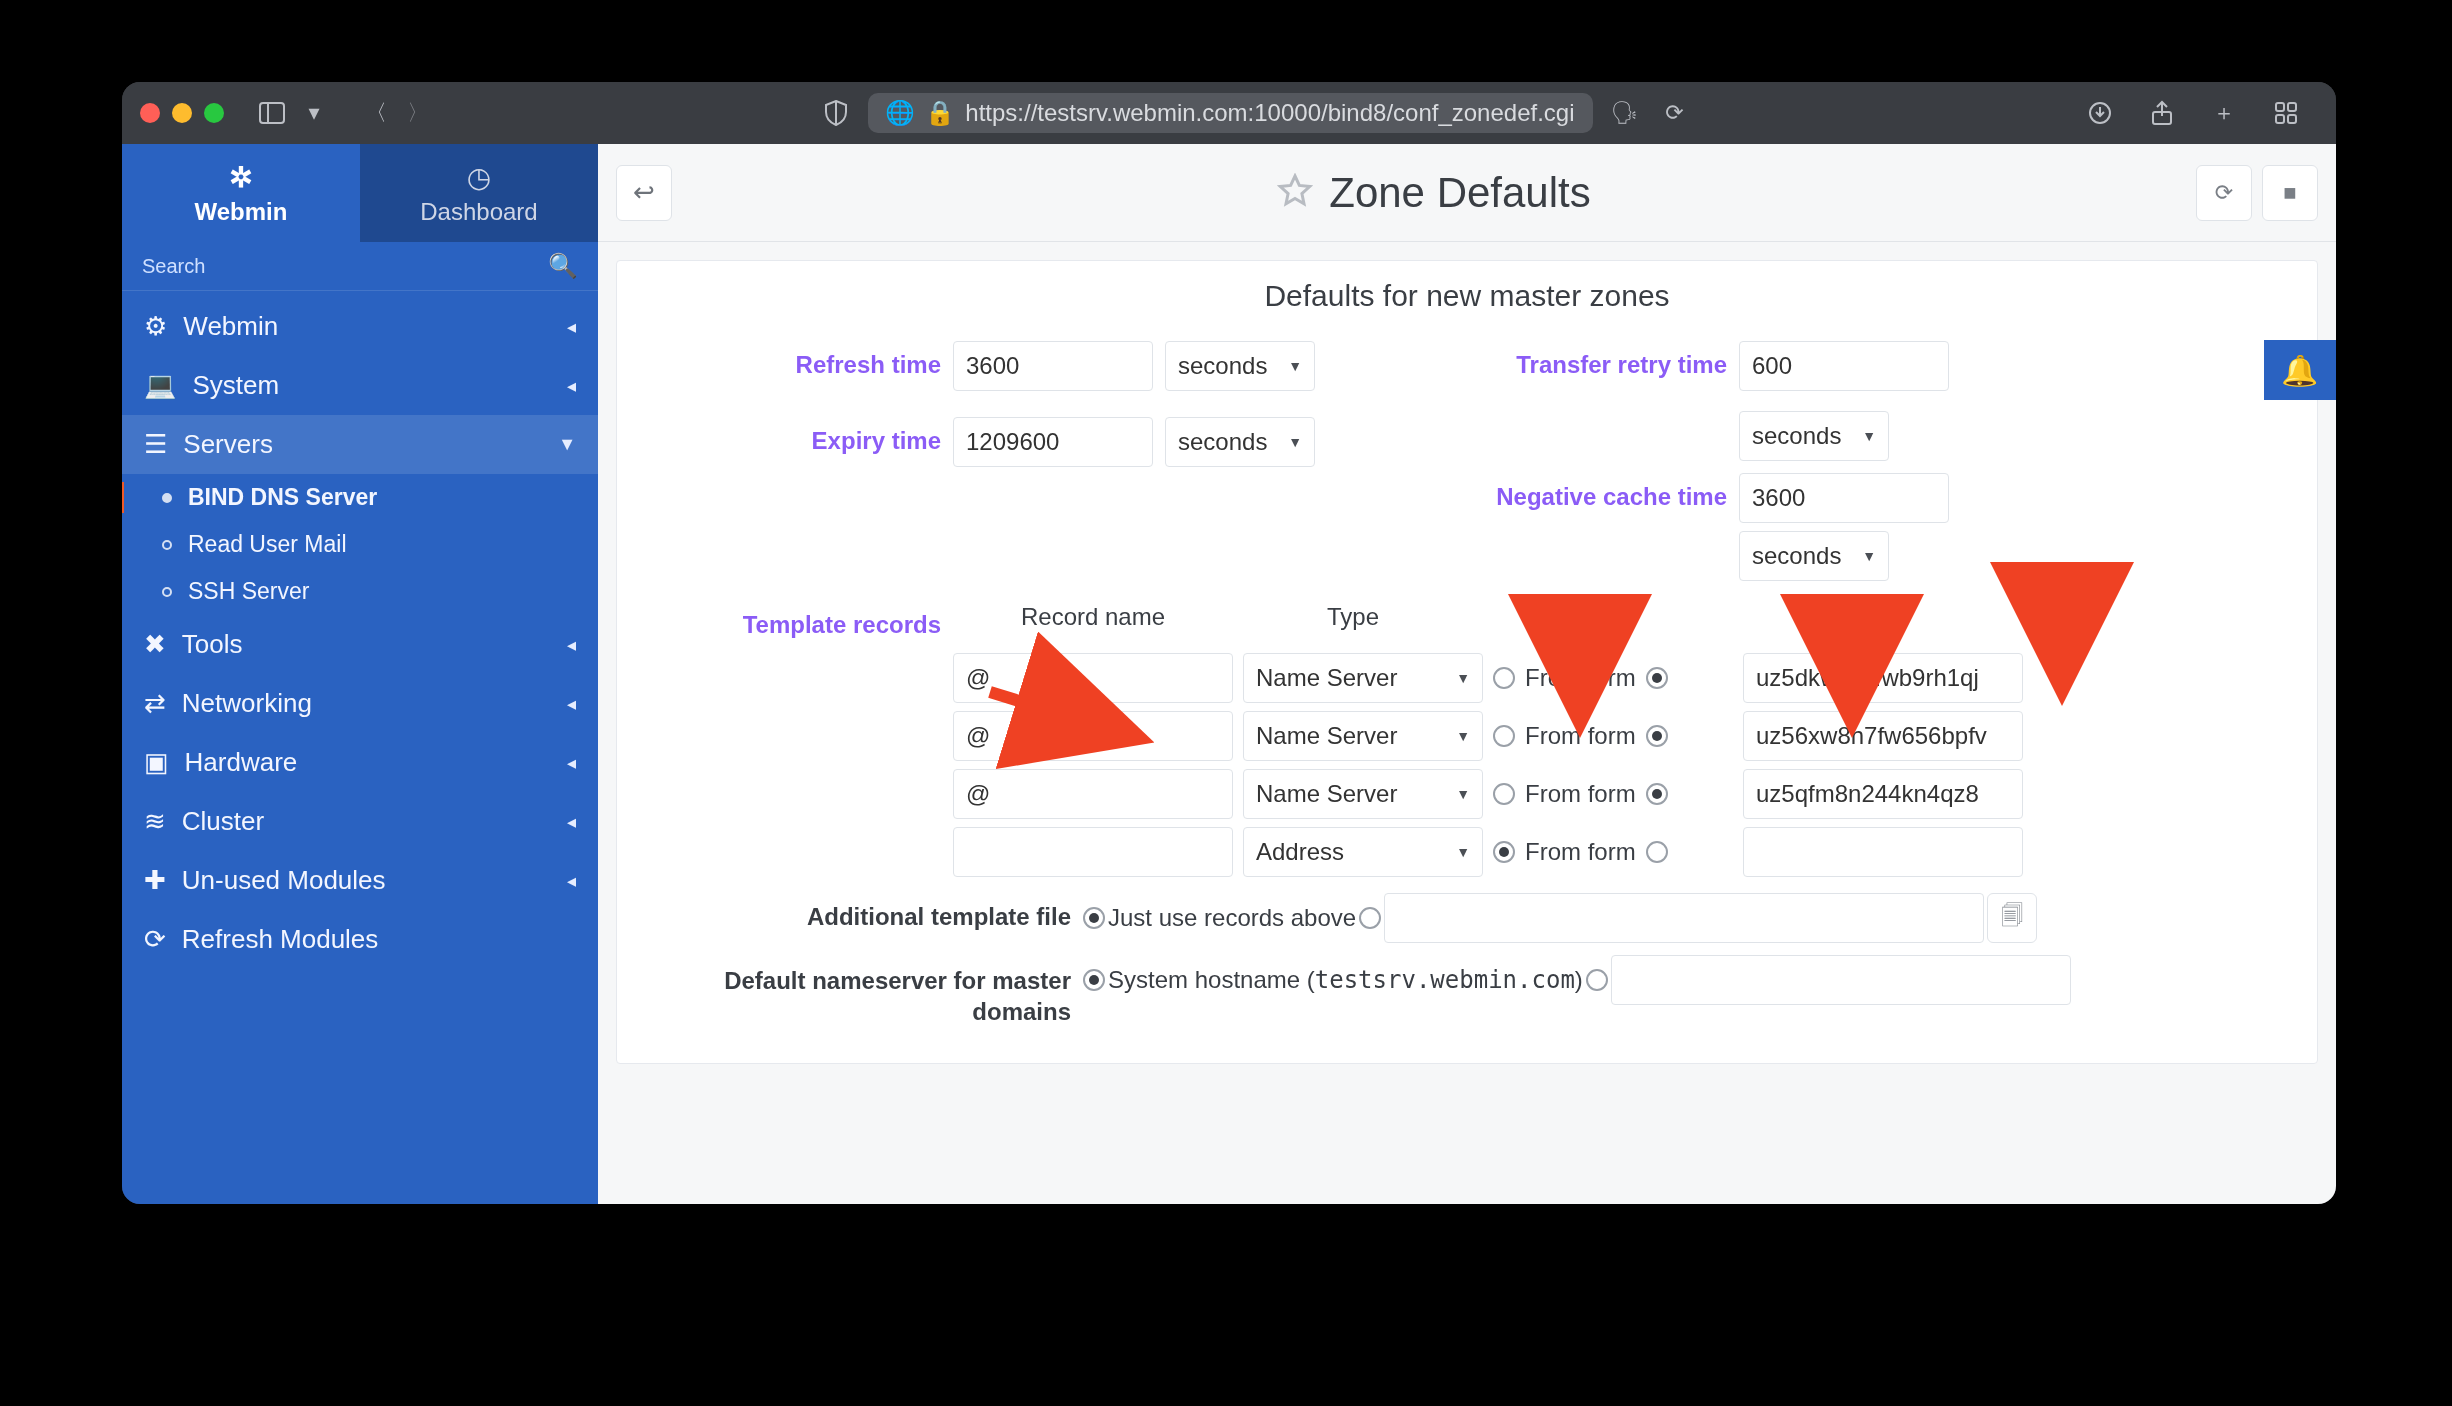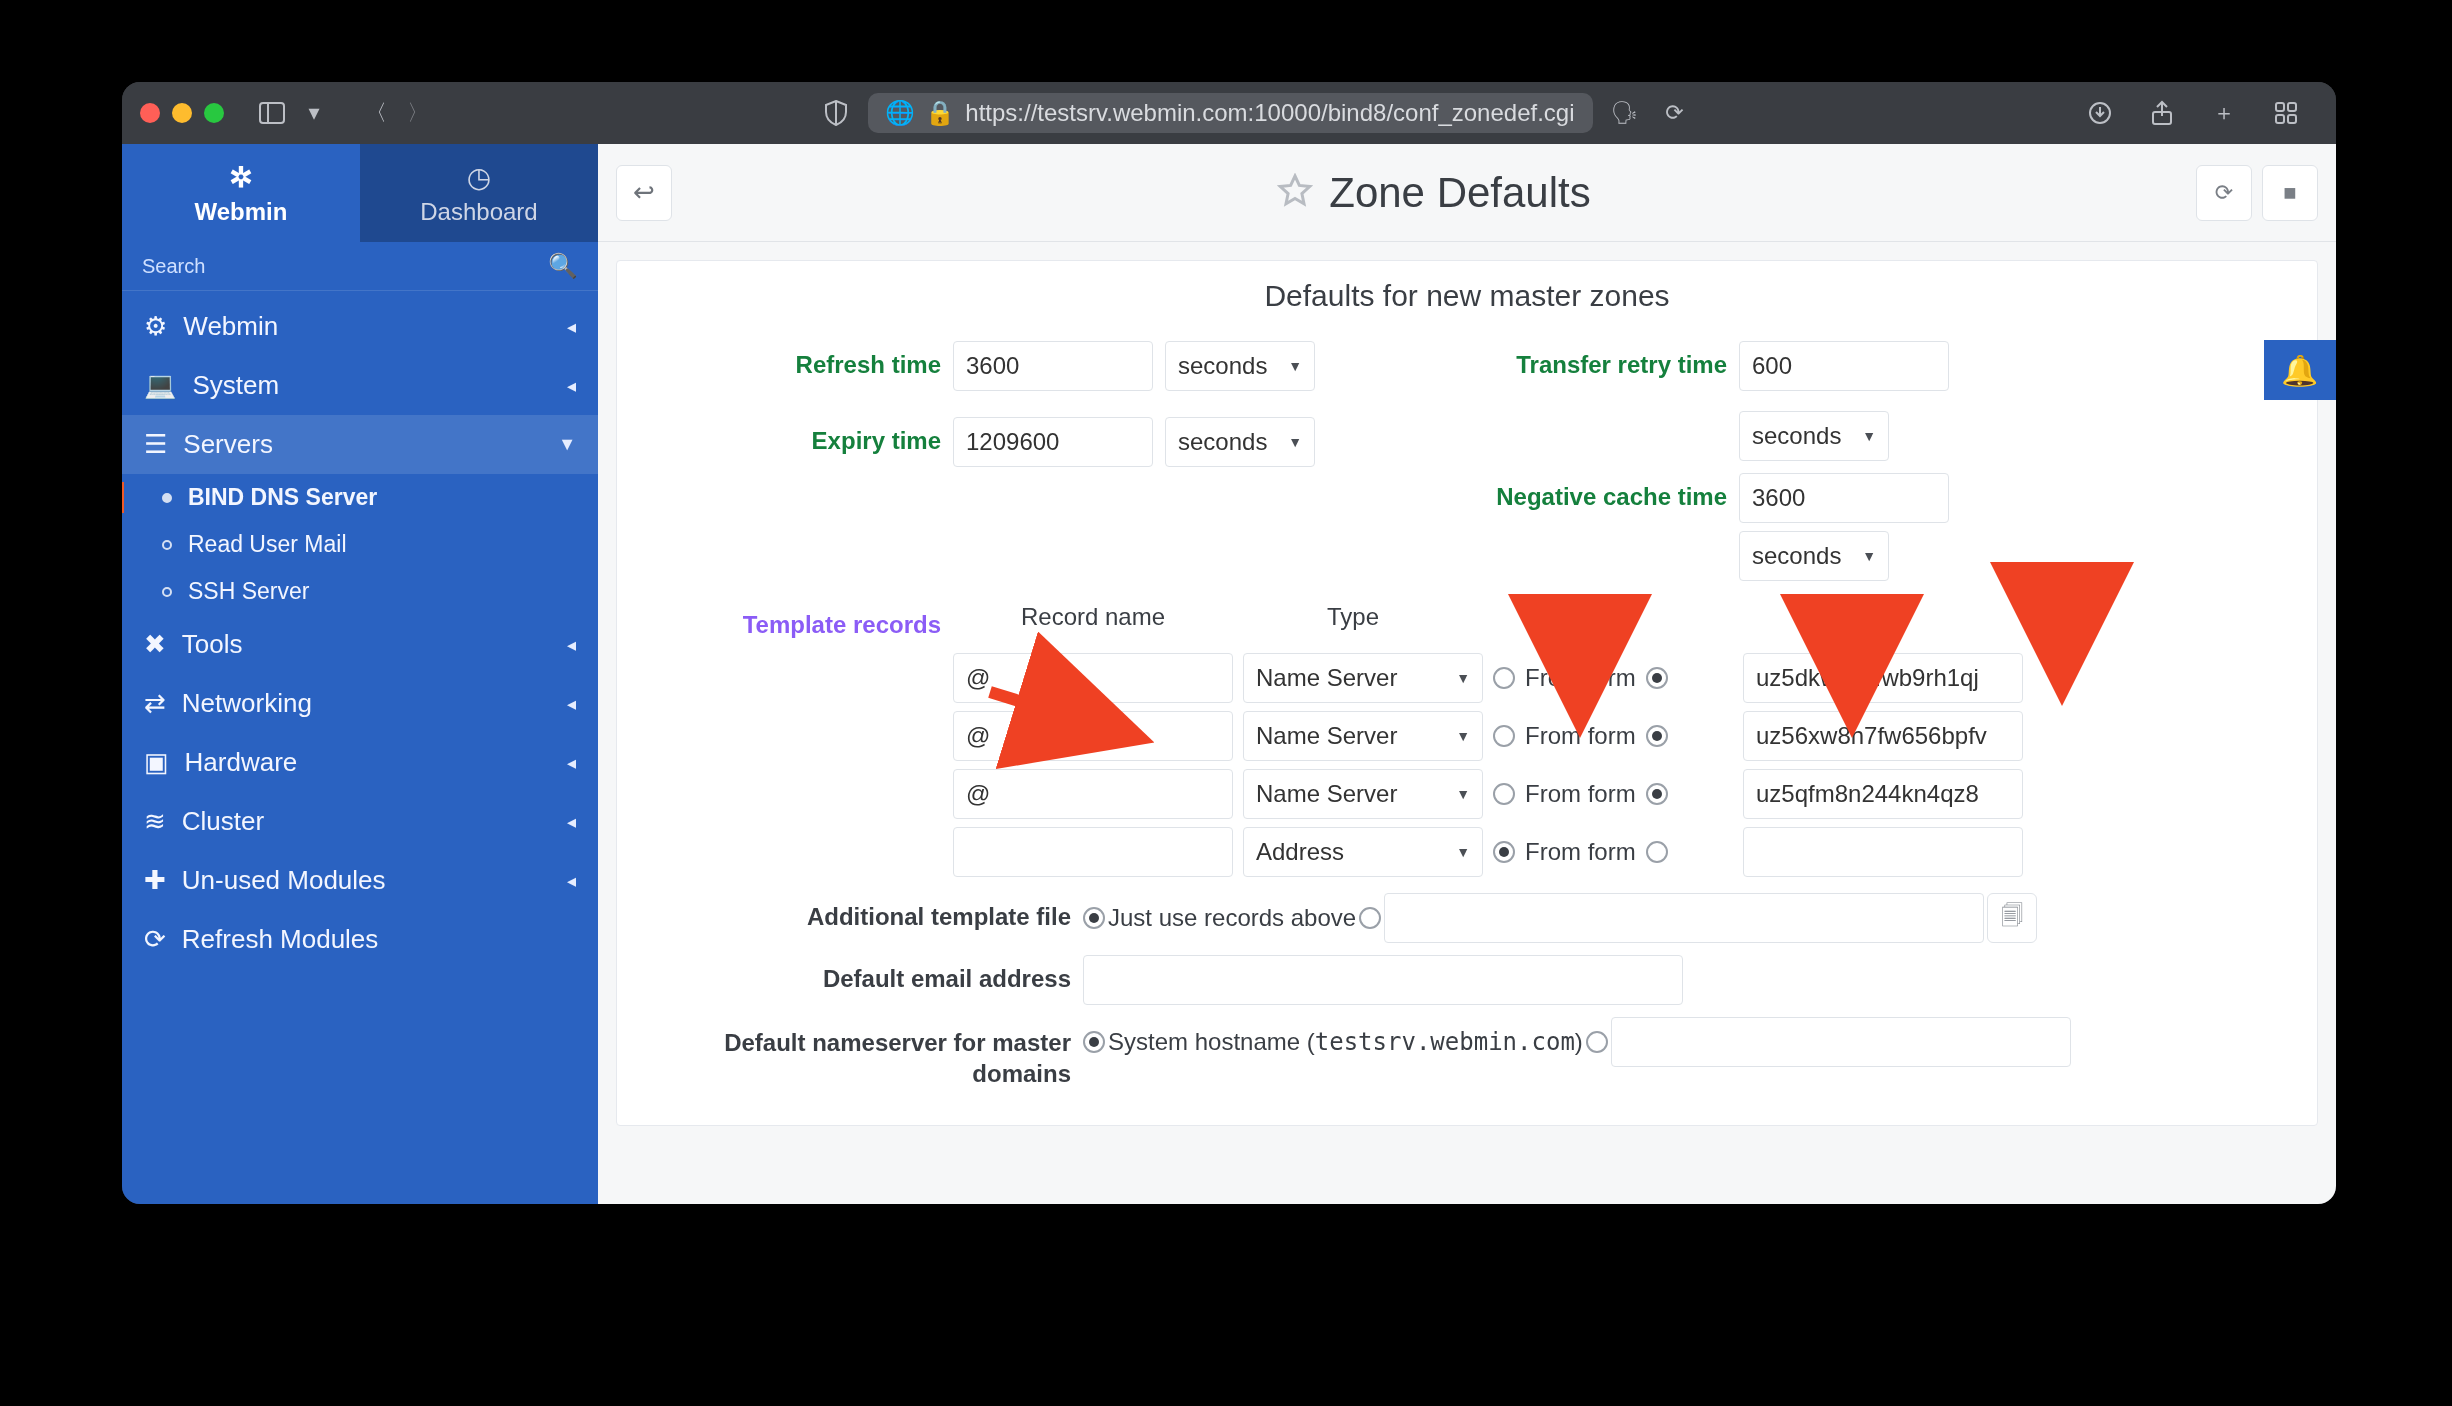--- a/index.html
+++ b/index.html
@@ -89,21 +89,21 @@
   margin: 18px; background:#fff; border:1px solid #e6e9ee; border-radius:4px; padding-bottom: 30px;
 }
 .panel-title {
   text-align:center; font-size:30px; color:#3a3e44; padding: 18px 0 22px 0;
 }
 
 
 .two-col { display:grid; grid-template-columns: 1fr 1fr; padding: 0 24px; }
 .field-row { display:flex; align-items:flex-start; padding: 6px 0; gap: 12px; }
 .field-label {
-  width: 300px; text-align:right; font-weight:700; font-size:24px; color:#15803d; padding-top:10px;
+  width: 300px; text-align:right; font-weight:700; font-size:24px; color:#8b5cf6; padding-top:10px;
   flex-shrink: 0;
 }
 .col2 .field-label { width: 260px; }
 .input, .select {
   height: 50px; border:1px solid #dfe3e8; border-radius:4px; background:#fff; font-size:24px;
   color:#333; padding: 12px 12px;
 }
 .select { display:flex; align-items:center; justify-content:space-between; gap:14px; }
 .select .caret { font-size:14px; color:#4b4f55; }
 
@@ -427,24 +427,20 @@
             <div class="simple-label">Additional template file</div>
             <div class="inline-opts">
               <span class="radio checked"></span>
               <span>Just use records above</span>
               <span class="radio"></span>
               <input class="input" style="width: 600px;">
               <div class="hdr-btn" style="width:50px;height:50px;">🗐</div>
             </div>
           </div>
 
-          <div class="simple-row">
-            <div class="simple-label">Default email address</div>
-            <input class="input" style="width: 600px;">
-          </div>
 
           <div class="simple-row">
             <div class="simple-label" style="line-height:1.3">Default nameserver for master domains</div>
             <div class="inline-opts">
               <span class="radio checked"></span>
               <span>
                 <span>System hostname (</span><span class="mono">testsrv.webmin.com</span><span>)</span>
               </span>
               <span class="radio"></span>
               <input class="input" style="width: 460px;">

